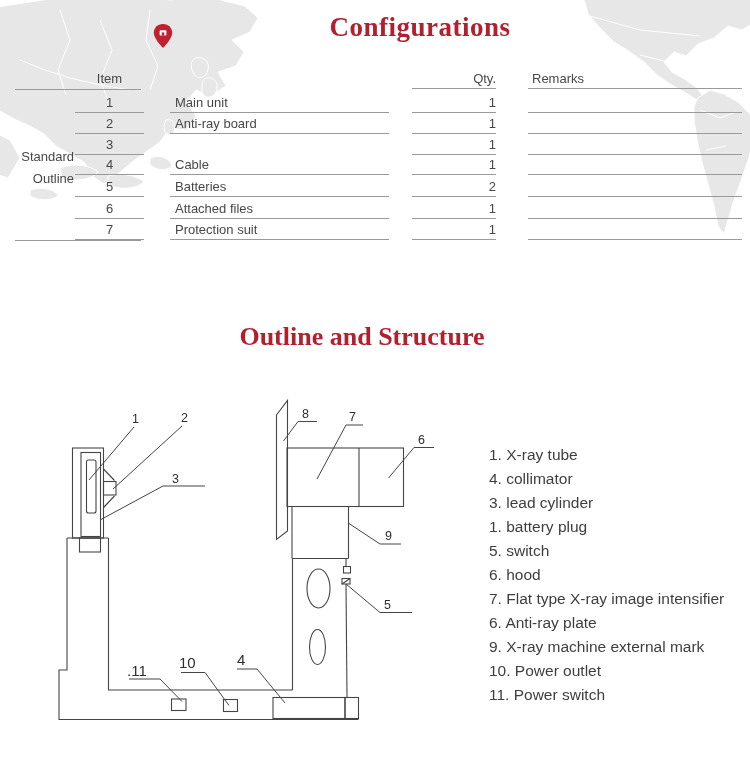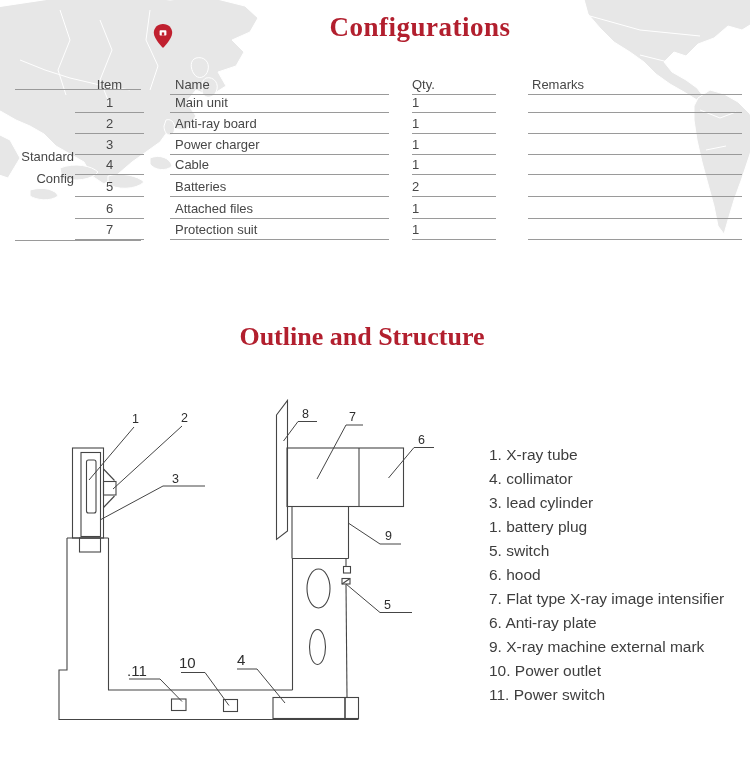--- a/index.html
+++ b/index.html
@@ -20,21 +20,21 @@
     position:absolute;left:0;width:750px;text-align:center;
     font-family:"Liberation Serif",serif;font-weight:bold;color:var(--accent_red);
   }
   .title1{top:12px;font-size:27px;line-height:30px;letter-spacing:.5px;padding-left:45px;}
   .title2{top:322px;font-size:26px;line-height:30px;transform:translateX(-13px);}
   
   .tbl{position:absolute;left:0;top:0;width:750px;height:260px;font-size:13px;}
   .cell{position:absolute;height:17px;line-height:16px;border-bottom:1px solid var(--line_gray);}
   .c-item{left:75px;width:69px;text-align:center;}
   .c-name{left:170px;width:214px;padding-left:5px;}
-  .c-qty{left:412px;width:84px;text-align:left;}
+  .c-qty{left:412px;width:84px;text-align:right;}
   .c-rem{left:528px;width:210px;padding-left:4px;}
   .hdr .c-item{border-bottom:none;}
   .trow,.hdr{position:absolute;left:0;width:750px;height:21px;}
   .group-line{position:absolute;left:15px;width:126px;height:0;border-top:1px solid var(--line_gray);}
   .group-label{position:absolute;left:10px;width:64px;text-align:right;font-size:13px;line-height:15px;}
   
   .diagram{position:absolute;left:40px;top:385px;width:435px;height:345px;}
   .diagram svg{display:block;}
   .dlabel{font-family:"Liberation Sans",sans-serif;fill:#2e2e2e;}
   
@@ -77,44 +77,42 @@
       <rect x="161.8" y="32.4" width="2.4" height="3.2" fill="var(--pin_red)"></rect>
     </g>
   </svg>
 
   <div class="title title1">Configurations</div>
 
   <div class="tbl">
     <div class="group-line" style="top:89px"></div>
     <div class="group-line" style="top:240px"></div>
     <div class="group-label" style="top:149px">Standard</div>
-    <div class="group-label" style="top:171px">Config</div>
-
-    <div class="hdr" style="top:77px">
+    <div class="group-label" style="top:171px">Outline</div>
+
+    <div class="hdr" style="top:71px">
       <div class="cell c-item">Item</div>
-      <div class="cell c-name">Name</div>
       <div class="cell c-qty">Qty.</div>
       <div class="cell c-rem">Remarks</div>
     </div>
 
     <div class="trow" style="top:95px">
       <div class="cell c-item">1</div>
       <div class="cell c-name">Main unit</div>
       <div class="cell c-qty">1</div>
       <div class="cell c-rem"></div>
     </div>
     <div class="trow" style="top:116px">
       <div class="cell c-item">2</div>
       <div class="cell c-name">Anti-ray board</div>
       <div class="cell c-qty">1</div>
       <div class="cell c-rem"></div>
     </div>
     <div class="trow" style="top:137px">
       <div class="cell c-item">3</div>
-      <div class="cell c-name">Power charger</div>
       <div class="cell c-qty">1</div>
       <div class="cell c-rem"></div>
     </div>
     <div class="trow" style="top:157px">
       <div class="cell c-item">4</div>
       <div class="cell c-name">Cable</div>
       <div class="cell c-qty">1</div>
       <div class="cell c-rem"></div>
     </div>
     <div class="trow" style="top:179px">

